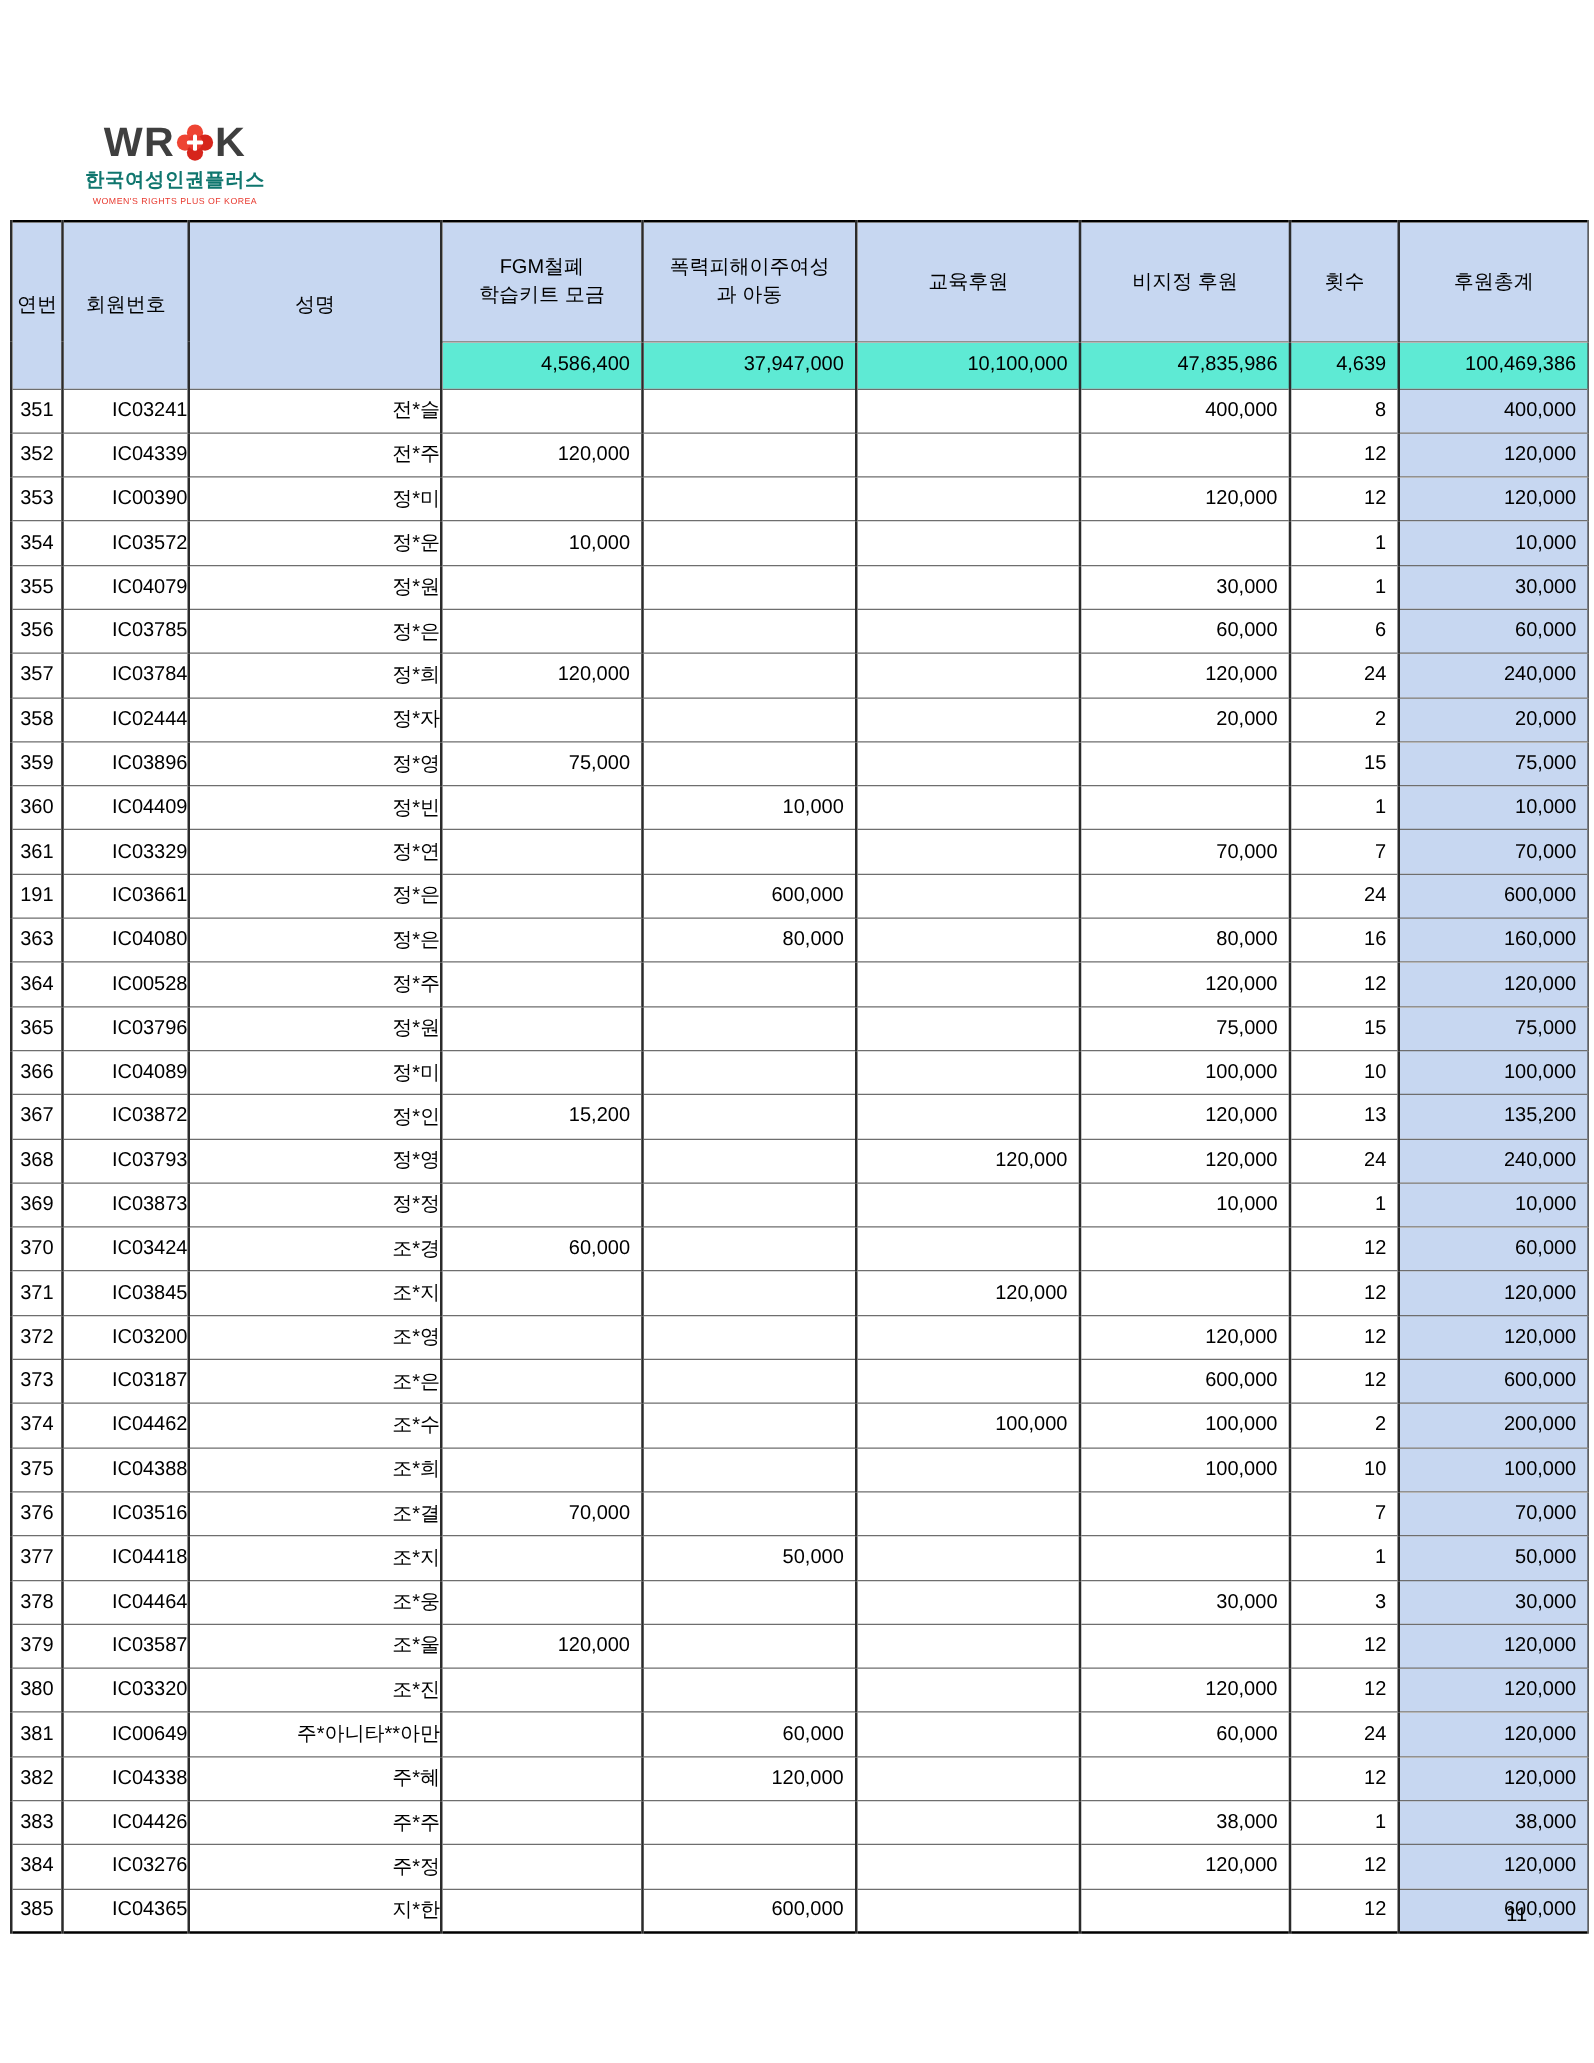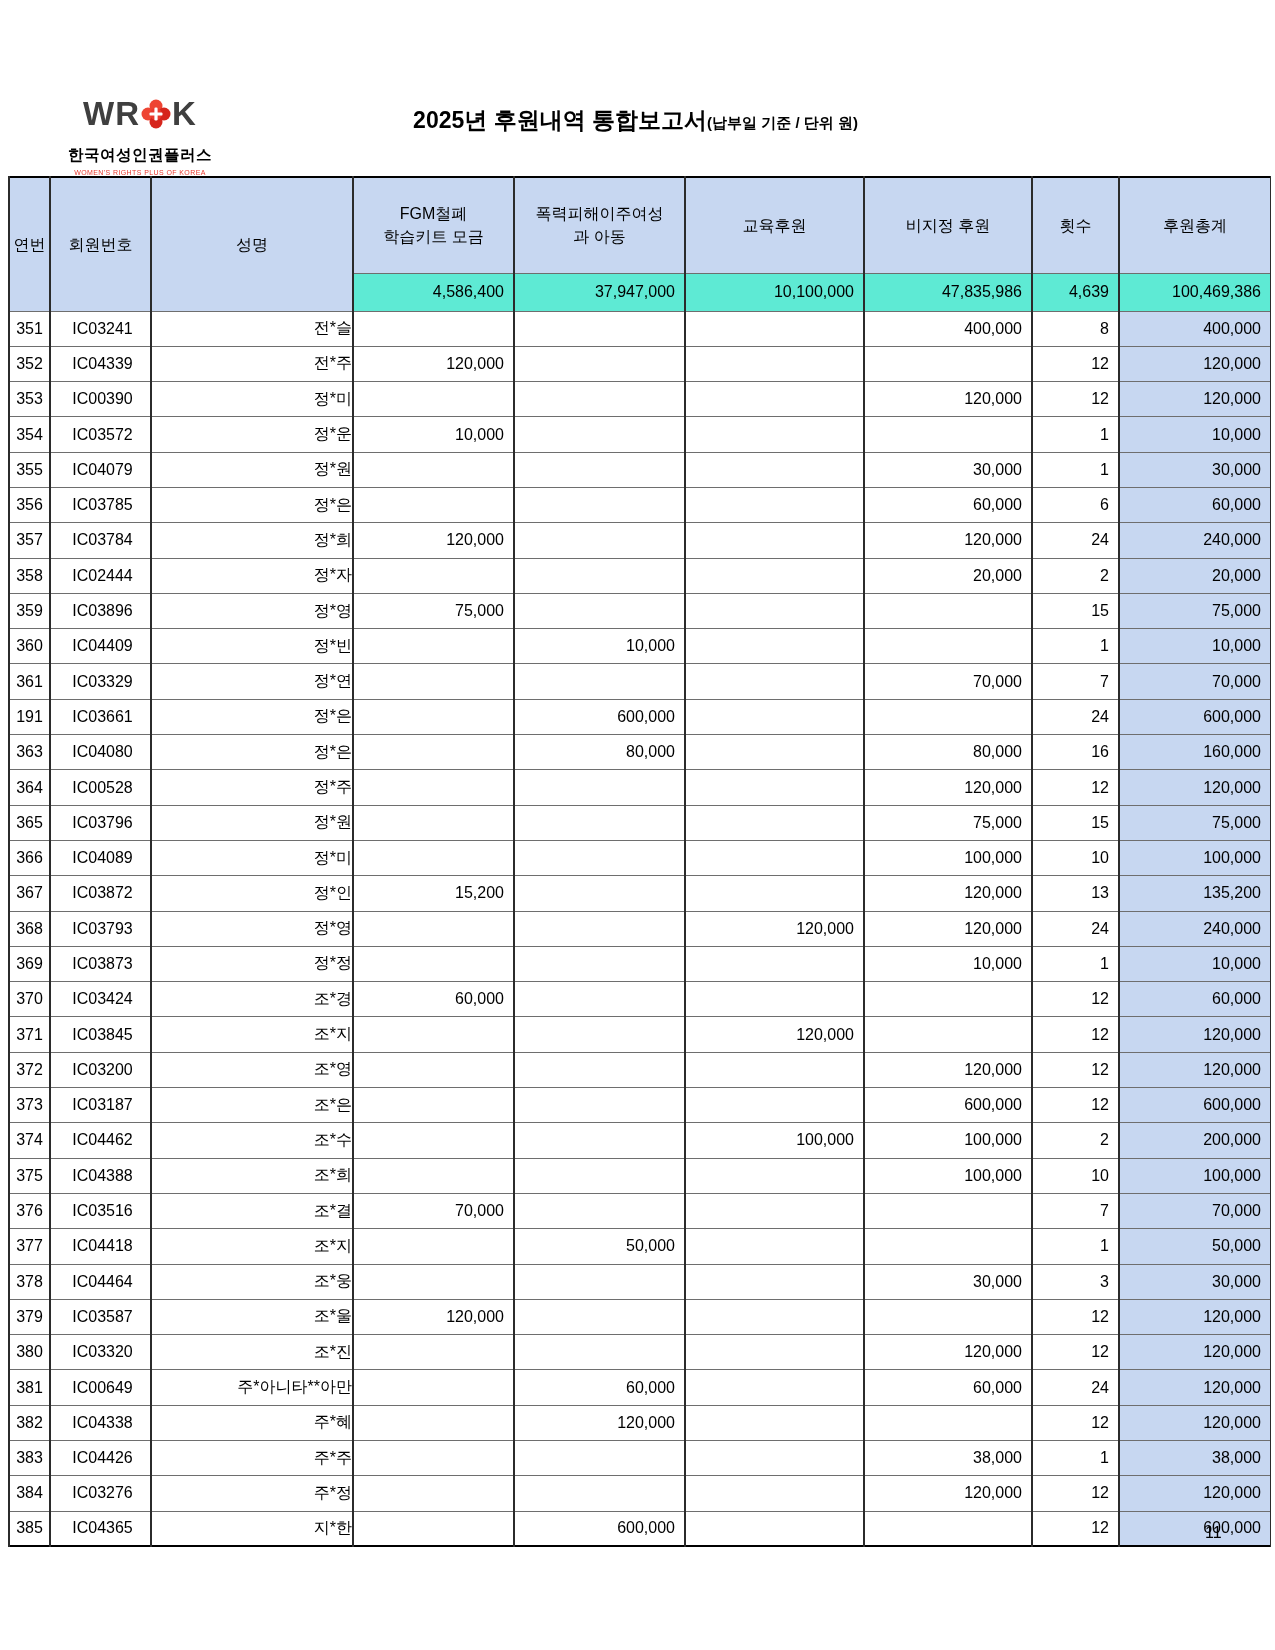--- a/index.html
+++ b/index.html
@@ -25,24 +25,24 @@
   .logo-word {
     font-size: 33px;
     font-weight: bold;
     color: #3f3f3f;
     letter-spacing: 1px;
     line-height: 1;
     white-space: nowrap;
   }
   .logo-word svg { vertical-align: -4px; margin: 0 1px; }
   .logo-kr {
-    margin-top: 15px;
+    margin-top: 4px;
     font-size: 15.5px;
     font-weight: bold;
-    color: #000000;
+    color: #0f766e;
     letter-spacing: 0.5px;
     white-space: nowrap;
   }
   .logo-en {
     margin-top: 3px;
     font-size: 7px;
     color: #e8392f;
     letter-spacing: 0.4px;
     white-space: nowrap;
   }
@@ -87,21 +87,21 @@
   }
   tr.totals-row { height: 38px; }
   tr.totals-row td {
     background: #5eead4;
     text-align: right;
     padding-right: 9px;
   }
   tbody tr { height: 35.3px; }
   tbody td { background: #fff; }
   td.c-no   { text-align: center; font-size: 15px; }
-  td.c-id   { text-align: center; padding-left: 4px; font-size: 15.5px; }
+  td.c-id   { text-align: right; padding-left: 4px; font-size: 15.5px; }
   td.c-name { text-align: right; }
   td.c-num  { text-align: right; padding-right: 9px; font-size: 15.5px; }
   td.c-total { background: #c7d7f1; }
 
   .page-number {
     position: absolute;
     left: 1205px;
     top: 1524px;
     font-size: 16px;
     color: #000;
@@ -119,21 +119,20 @@
             <circle cx="14" cy="30" r="13" fill="#ee4433"></circle>
             <circle cx="46" cy="30" r="13" fill="#d6251c"></circle>
             <circle cx="30" cy="46" r="13" fill="#d6251c"></circle>
             <circle cx="30" cy="30" r="12" fill="#e8392f"></circle>
             <rect x="26.8" y="17" width="6.4" height="26" rx="2.4" fill="#ffffff"></rect>
             <rect x="17" y="26.8" width="26" height="6.4" rx="2.4" fill="#ffffff"></rect>
           </svg><span>K</span></div>
       <div class="logo-kr">한국여성인권플러스</div>
       <div class="logo-en">WOMEN'S RIGHTS PLUS OF KOREA</div>
     </div>
-    <div class="doc-title"><span>2025년 후원내역 통합보고서</span><span class="suffix">(납부일 기준 / 단위 원)</span></div>
   </div>
 
   <table class="report">
     <colgroup>
       <col style="width:41px">
         <col style="width:101px">
         <col style="width:202px">
       <col style="width:161px">
         <col style="width:171px">
         <col style="width:179px">

